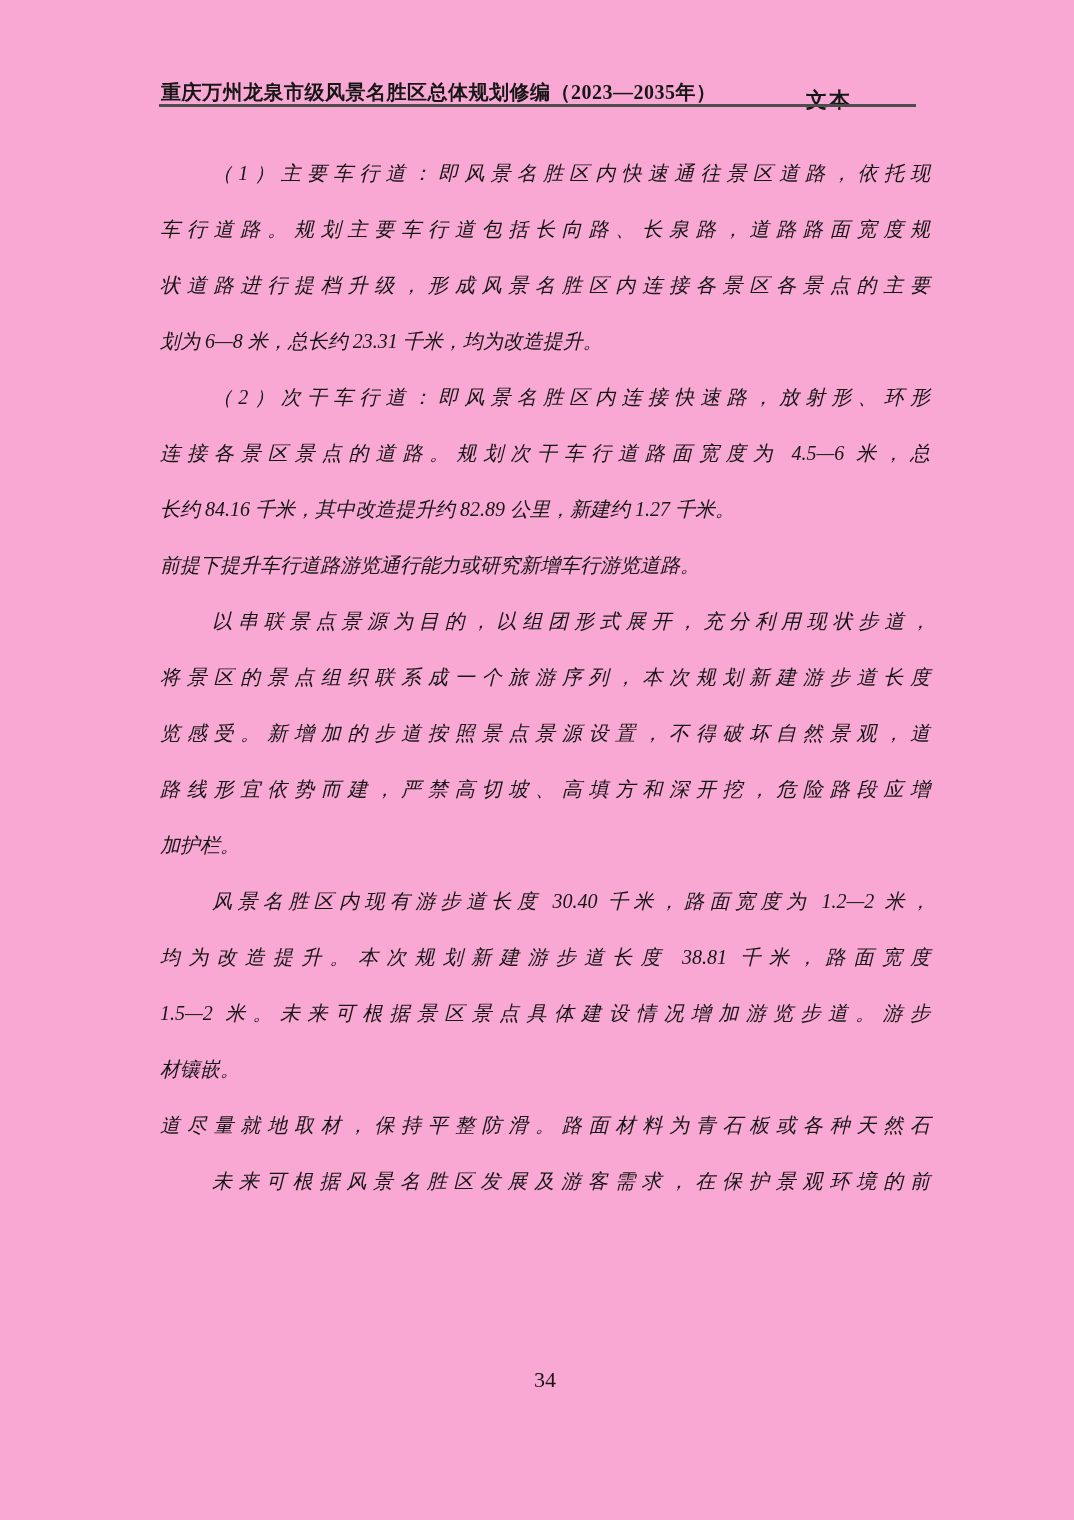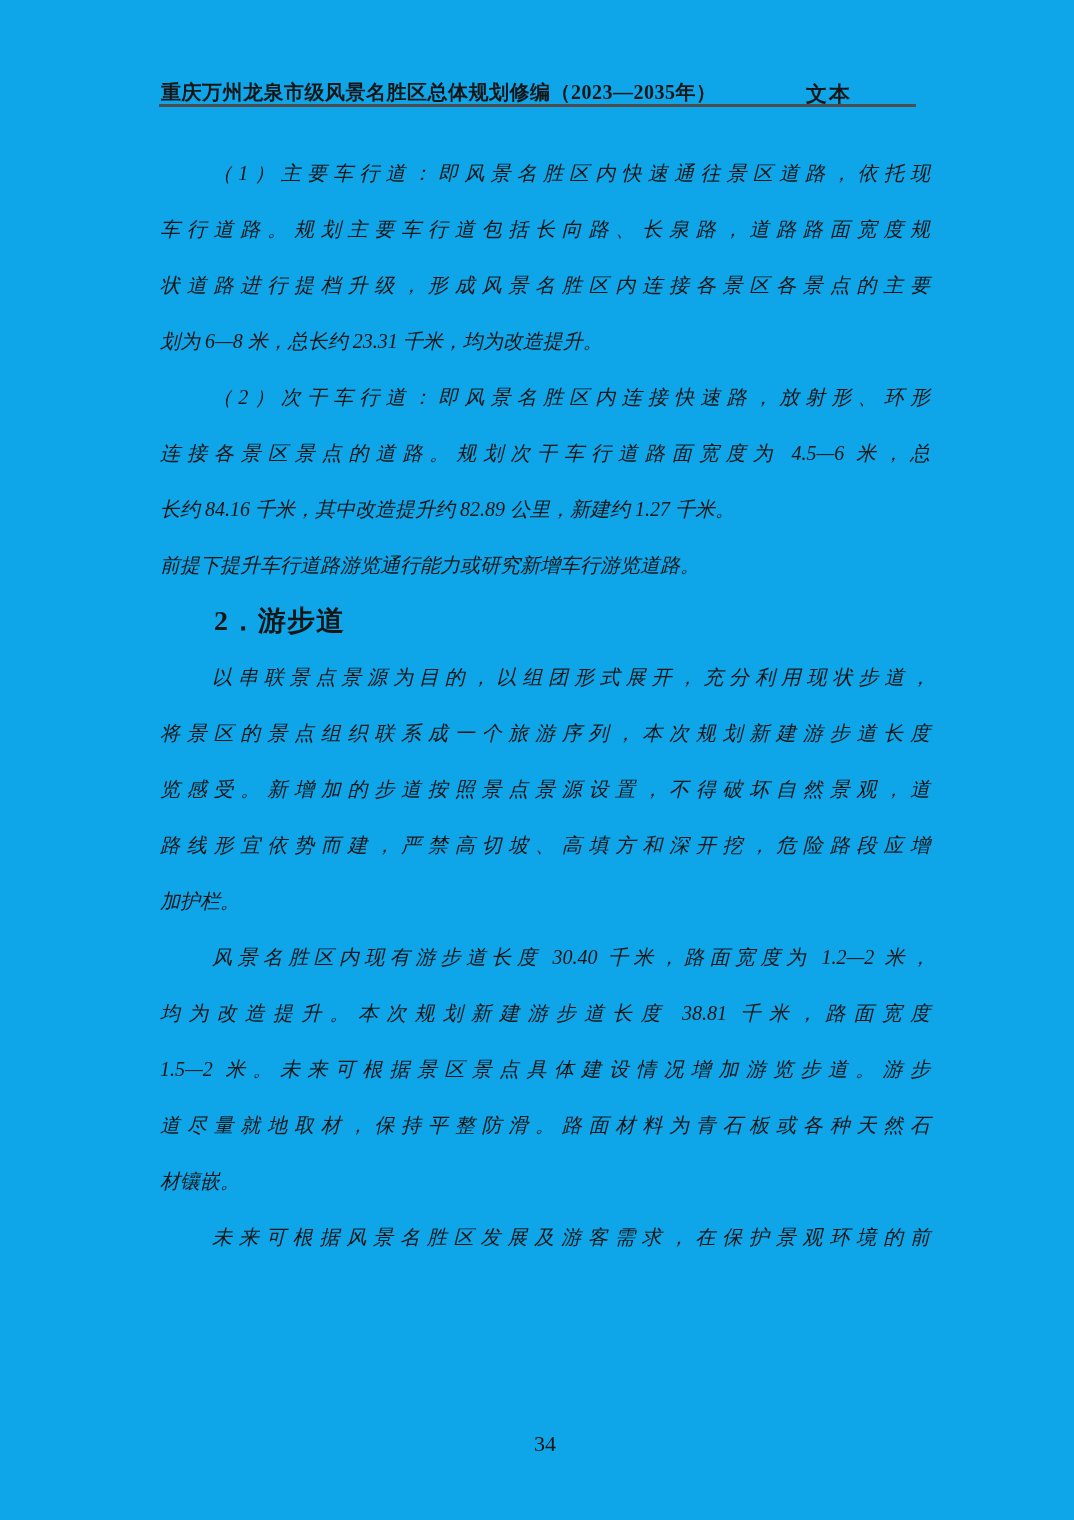--- a/index.html
+++ b/index.html
@@ -4,40 +4,40 @@
 <style>
   html, body {
     margin: 0;
     padding: 0;
     background: #ffffff;
   }
   .page {
     position: relative;
     width: 1074px;
     height: 1520px;
-    background: #0ea5e9;
+    background: #f9a8d4;
     overflow: hidden;
     font-family: "Liberation Serif", "DejaVu Serif", serif;
     color: #161616;
   }
   
   .header-title {
     position: absolute;
     left: 161px;
     top: 80px;
     font-size: 20px;
     line-height: 24px;
     font-weight: bold;
     letter-spacing: 0.5px;
     white-space: nowrap;
   }
   .header-right {
     position: absolute;
     left: 806px;
-    top: 82px;
+    top: 88px;
     font-size: 21px;
     line-height: 25px;
     font-weight: bold;
     letter-spacing: 2px;
     white-space: nowrap;
   }
   .header-rule {
     position: absolute;
     left: 159px;
     top: 104px;
@@ -74,21 +74,21 @@
     padding-left: 54px;
     font-size: 28px;
     font-weight: bold;
     letter-spacing: 1px;
     white-space: nowrap;
   }
   
   .page-number {
     position: absolute;
     left: 160px;
-    top: 1430px;
+    top: 1366px;
     width: 770px;
     text-align: center;
     font-size: 22px;
     line-height: 28px;
   }
 </style>
 </head>
 <body>
 
 <div class="page">
@@ -104,33 +104,32 @@
     <div class="line">车行道路。规划主要车行道包括长向路、长泉路，道路路面宽度规</div>
     <div class="line">状道路进行提档升级，形成风景名胜区内连接各景区各景点的主要</div>
     <div class="line last">划为 6—8 米，总长约 23.31 千米，均为改造提升。</div>
 
     <div class="line first">（2）次干车行道：即风景名胜区内连接快速路，放射形、环形</div>
     <div class="line">连接各景区景点的道路。规划次干车行道路面宽度为 4.5—6 米，总</div>
     <div class="line last">长约 84.16 千米，其中改造提升约 82.89 公里，新建约 1.27 千米。</div>
 
     <div class="line last">前提下提升车行道路游览通行能力或研究新增车行游览道路。</div>
 
-    <div class="h">2．游步道</div>
 
     <div class="line first">以串联景点景源为目的，以组团形式展开，充分利用现状步道，</div>
     <div class="line">将景区的景点组织联系成一个旅游序列，本次规划新建游步道长度</div>
     <div class="line">览感受。新增加的步道按照景点景源设置，不得破坏自然景观，道</div>
     <div class="line">路线形宜依势而建，严禁高切坡、高填方和深开挖，危险路段应增</div>
     <div class="line last">加护栏。</div>
 
     <div class="line first">风景名胜区内现有游步道长度 30.40 千米，路面宽度为 1.2—2 米，</div>
     <div class="line">均为改造提升。本次规划新建游步道长度 38.81 千米，路面宽度</div>
     <div class="line">1.5—2 米。未来可根据景区景点具体建设情况增加游览步道。游步</div>
+    <div class="line last">材镶嵌。</div>
     <div class="line">道尽量就地取材，保持平整防滑。路面材料为青石板或各种天然石</div>
-    <div class="line last">材镶嵌。</div>
 
     <div class="line first">未来可根据风景名胜区发展及游客需求，在保护景观环境的前</div>
 
   </main>
 
   <div class="page-number">34</div>
 
 </div>
 
 </body></html>

